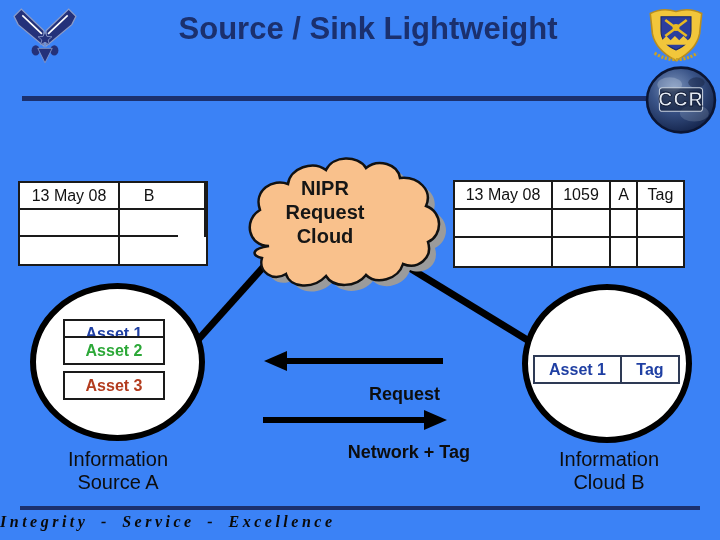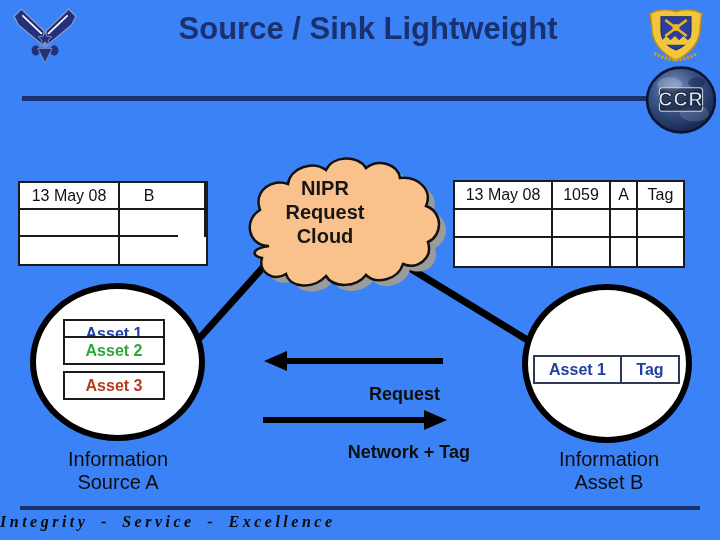--- a/index.html
+++ b/index.html
@@ -194,21 +194,21 @@
     <div>Source A</div>
   </div>
 
   <div class="node-circle" id="circle-sink"></div>
   <div class="sink-box">
     <div class="scell a">Asset 1</div>
     <div class="scell b">Tag</div>
   </div>
   <div class="node-caption" id="caption-sink">
     <div>Information</div>
-    <div>Asset B</div>
+    <div>Cloud B</div>
   </div>
 
   <div class="flow-label" id="label-request">Request</div>
   <div class="flow-label" id="label-response">Network + Tag</div>
 
   <div class="footer-rule"></div>
   <div class="motto">Integrity - Service - Excellence</div>
 
 </div>
 

